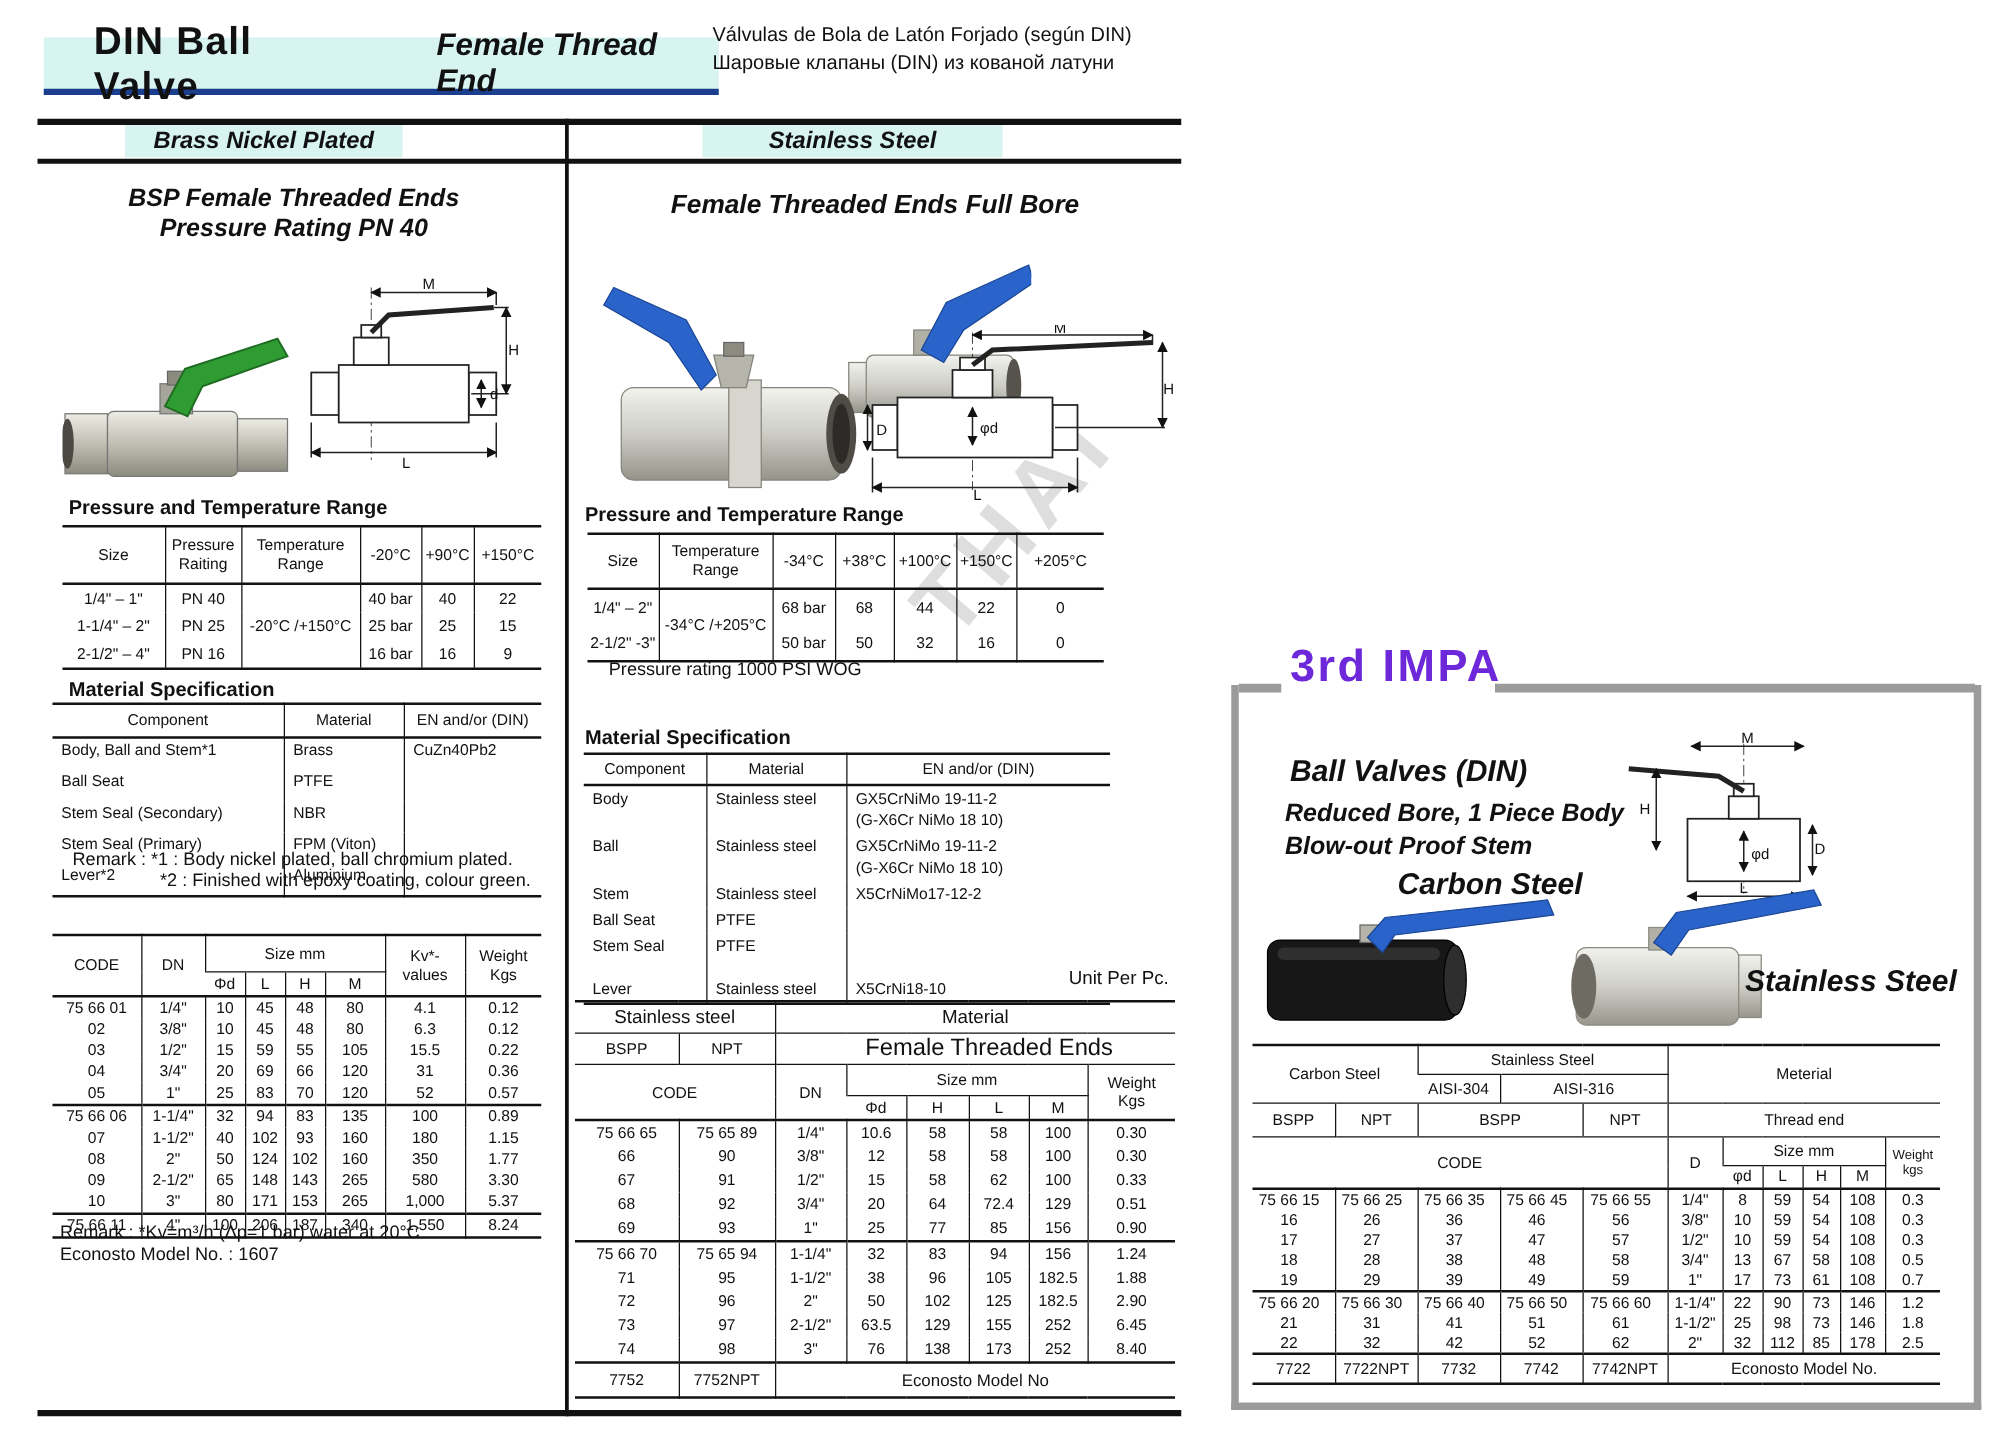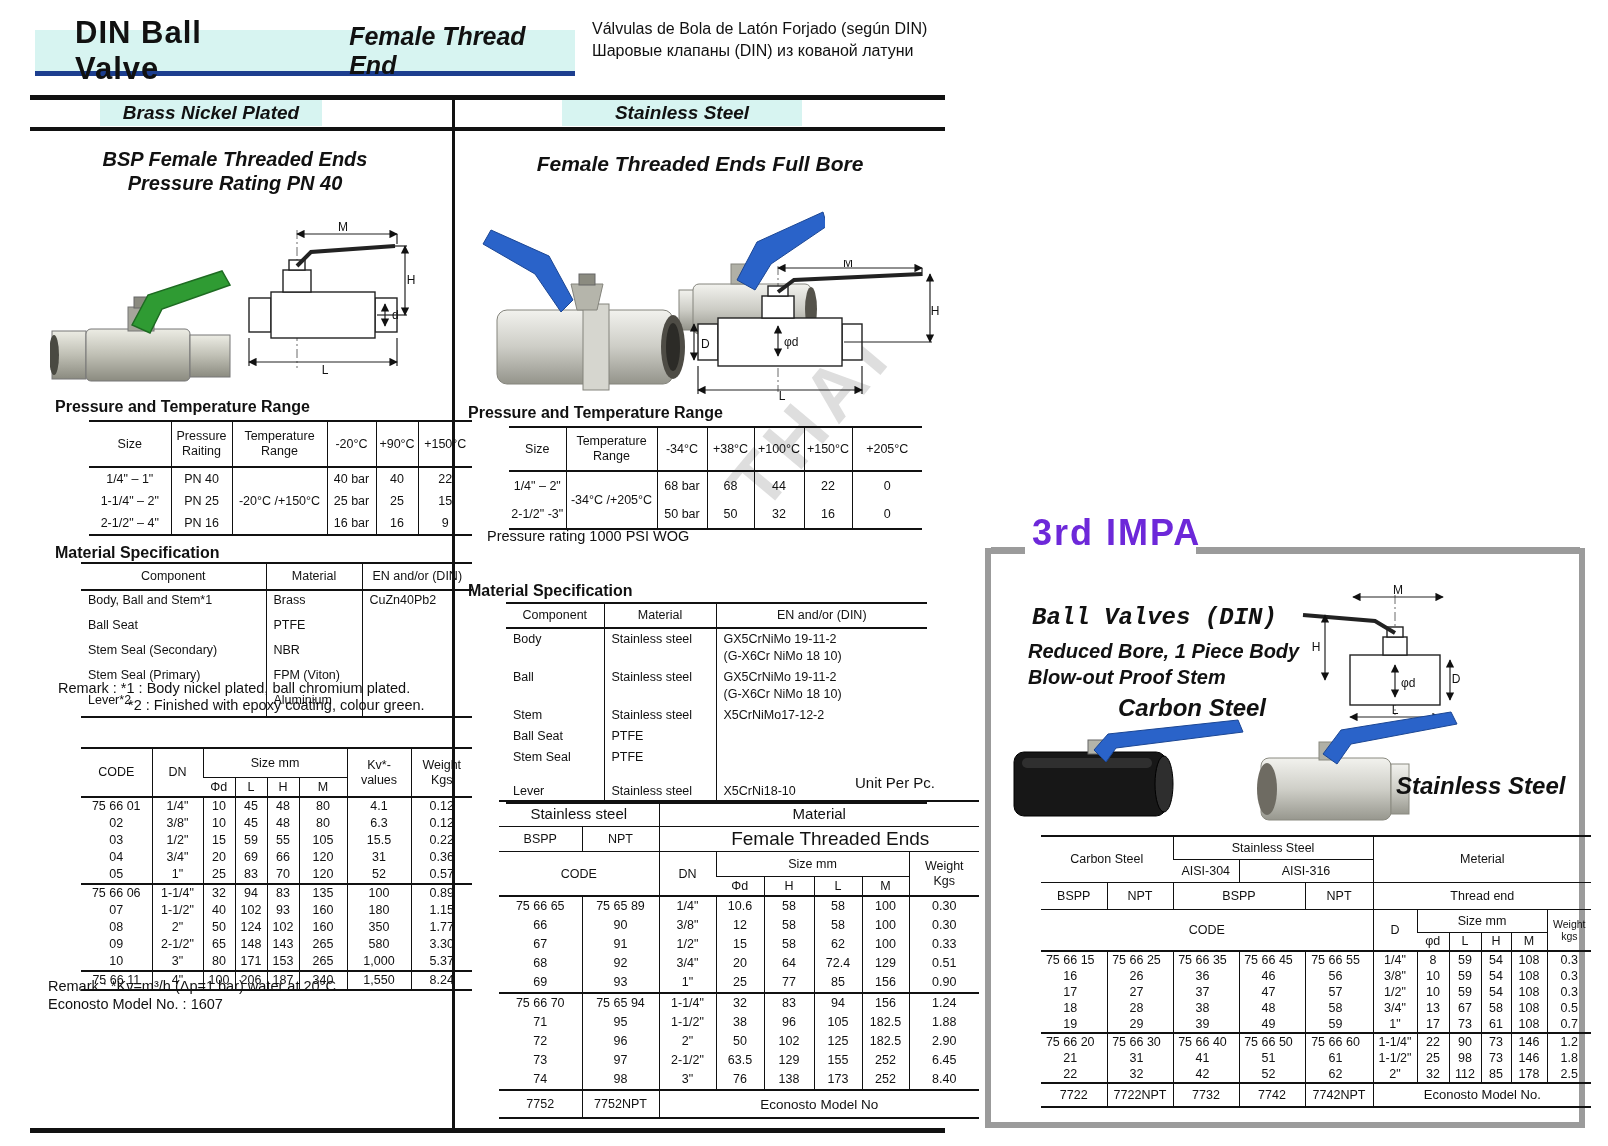--- a/index.html
+++ b/index.html
@@ -4,31 +4,31 @@
 <style>
   html,body{margin:0;padding:0;background:#fff;}
   .page{position:relative;width:1608px;height:1146px;background:#fff;overflow:hidden;
         font-family:"Liberation Sans", sans-serif;color:#111;}
   .abs{position:absolute;}
   .rule{position:absolute;background:#111;}
   .title-band{position:absolute;left:35px;top:30px;width:540px;height:41px;background:#d7f4f1;
       border-bottom:5px solid #1c3e8f;display:flex;align-items:center;}
   .title-main{font-size:31px;font-weight:bold;margin-left:40px;letter-spacing:1px;}
   .title-sub{font-size:25px;font-weight:bold;font-style:italic;margin-left:58px;}
-  .trans{position:absolute;left:592px;top:18px;font-size:16px;line-height:22px;}
+  .trans{position:absolute;left:570px;top:18px;font-size:16px;line-height:22px;}
   .colhead{position:absolute;top:100px;height:26px;line-height:26px;text-align:center;
       font-size:19px;font-weight:bold;font-style:italic;background:#d7f4f1;}
   .h-cat{position:absolute;font-weight:bold;font-style:italic;text-align:center;}
   .h-sec{position:absolute;font-weight:bold;font-size:16px;}
   .note{position:absolute;font-size:14.5px;}
   .watermark{position:absolute;left:712px;top:470px;font-size:74px;font-weight:bold;
       color:rgba(125,125,125,.25);transform:rotate(-50deg);transform-origin:left top;letter-spacing:8px;}
   
   table.cat{position:absolute;border-collapse:collapse;table-layout:fixed;
-      border-top:2.5px solid #111;border-bottom:2.5px solid #111;font-size:12.5px;margin-left:39px;}
+      border-top:2.5px solid #111;border-bottom:2.5px solid #111;font-size:12.5px;}
   .cat th,.cat td{border-left:1.5px solid #111;text-align:center;vertical-align:middle;
       padding:1px 2px;font-weight:normal;white-space:pre-line;line-height:1.18;}
   .cat th:first-child,.cat td:first-child{border-left:none;}
   .cat thead{border-bottom:2px solid #111;}
   .cat thead tr + tr th{border-top:1.5px solid #111;}
   tbody.grp tr:first-child td{border-top:2px solid #111;}
   tbody.g0 tr:first-child td{border-top:none;}
   tr.ftr td{border-top:2px solid #111;}
   .c-code{text-align:right;padding-right:12px;font-weight:bold;}
   .c-c{text-align:center;}
@@ -695,21 +695,21 @@
         <td colspan="6" class="c-l" style="font-size:13.5px;">Econosto Model No</td>
       </tr>
     </tbody>
   </table>
 
   <div class="impa-box"></div>
   <div class="impa-seg" style="left:991px;width:34px;"></div>
   <div class="impa-seg" style="left:1196px;width:384px;"></div>
   <div class="impa-title">3rd IMPA</div>
 
-  <div class="h-cat" style="left:1032px;top:604px;font-size:24px;text-align:right;font-family:Liberation Mono, monospace;">Ball Valves (DIN)</div>
+  <div class="h-cat" style="left:1032px;top:604px;font-size:24px;text-align:right;">Ball Valves (DIN)</div>
   <div class="h-cat" style="left:1028px;top:640px;font-size:20px;text-align:left;">Reduced Bore, 1 Piece Body</div>
   <div class="h-cat" style="left:1028px;top:666px;font-size:20px;text-align:left;">Blow-out Proof Stem</div>
 
   <svg class="abs" style="left:1295px;top:585px;" width="165" height="140" viewBox="0 0 165 140">
     <defs>
       <marker id="aI" viewBox="0 0 10 10" refX="9" refY="5" markerWidth="7" markerHeight="7" orient="auto-start-reverse">
         <path d="M0,0 L10,5 L0,10 z" fill="#111"></path>
       </marker>
     </defs>
     <line class="cl" x1="100" y1="10" x2="100" y2="130"></line>

